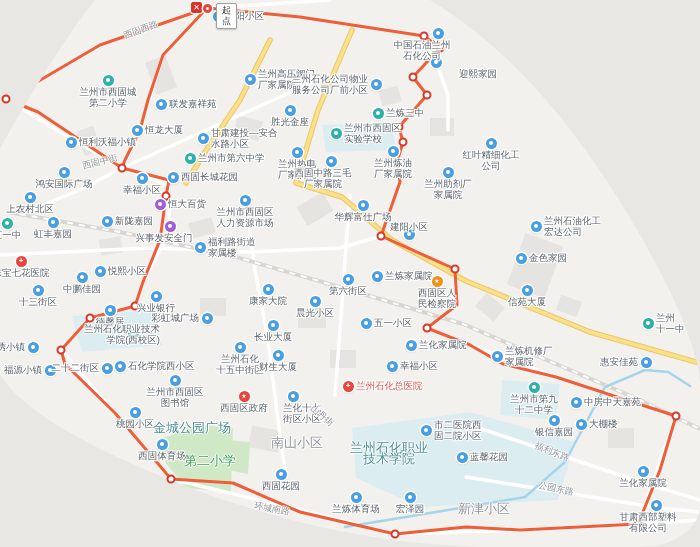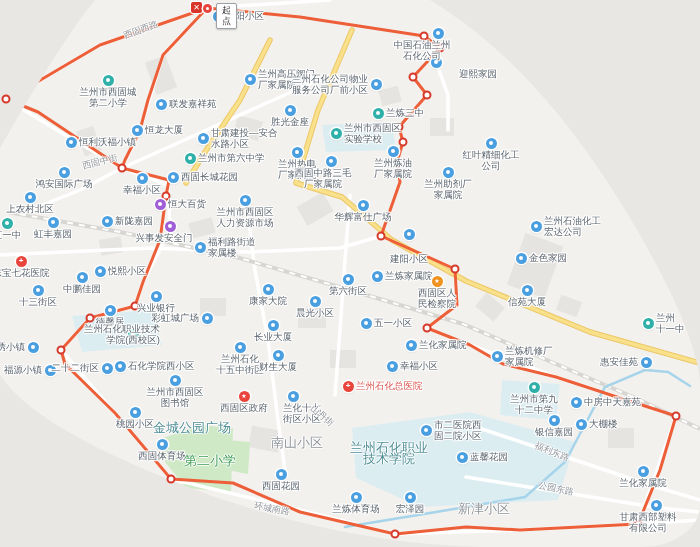--- a/index.html
+++ b/index.html
@@ -225,21 +225,21 @@
         <span class="dot"></span>
       </div>
       <div class="lbl side-below" style="left: 363px; top: 205px;">华辉富仕广场</div>
       <div class="mk" style="left: 442.5px; top: 166.5px; background: rgb(74, 159, 224);">
         <span class="dot"></span>
       </div>
       <div class="lbl side-below" style="left: 448px; top: 172px;">兰州助剂厂<br>家属院</div>
       <div class="mk" style="left: 403.5px; top: 228.5px; background: rgb(74, 159, 224);">
         <span class="dot"></span>
       </div>
-      <div class="lbl side-below" style="left: 409px; top: 247px;">建阳小区</div>
+      <div class="lbl side-below" style="left: 409px; top: 216px; font-family: Liberation Mono, monospace;">建阳小区</div>
       <div class="mk" style="left: 371.5px; top: 270.5px; background: rgb(74, 159, 224);">
         <span class="dot"></span>
       </div>
       <div class="lbl side-right" style="left: 377px; top: 276px;">兰炼家属院</div>
       <div class="mk" style="left: 342.5px; top: 273.5px; background: rgb(74, 159, 224);">
         <span class="dot"></span>
       </div>
       <div class="lbl side-below" style="left: 348px; top: 279px; text-align: right;">第六街区</div>
       <div class="mk" style="left: 262.5px; top: 283.5px; background: rgb(74, 159, 224);">
         <span class="dot"></span>

